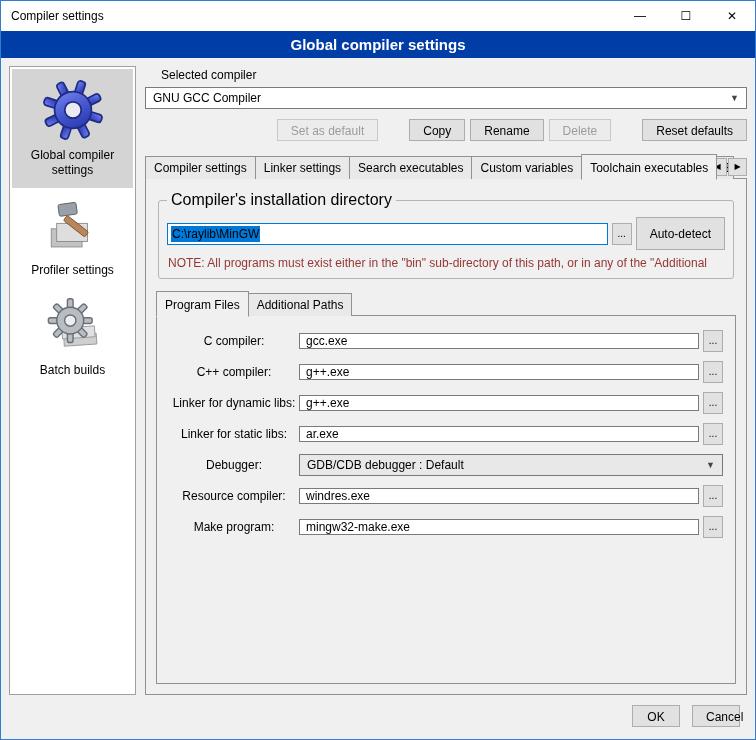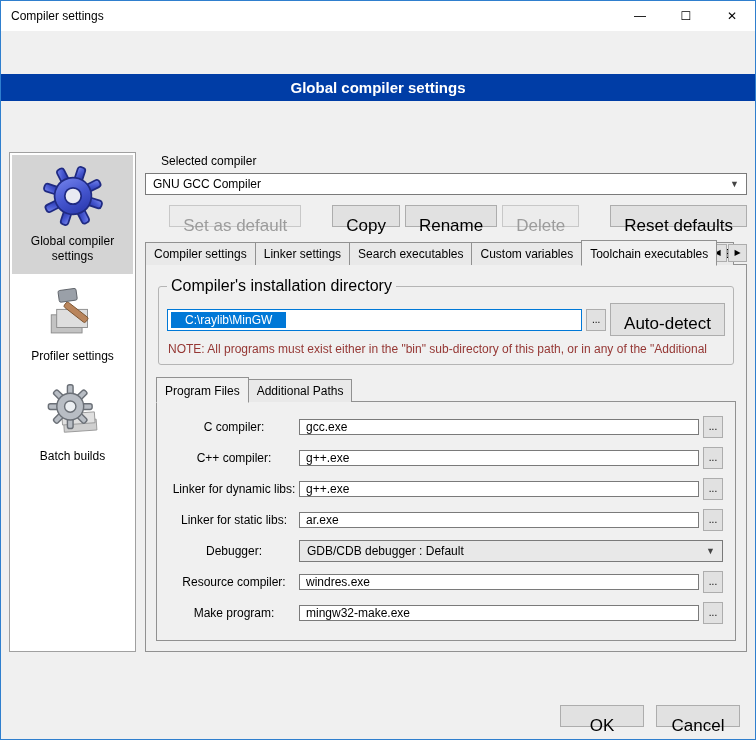--- a/index.html
+++ b/index.html
@@ -9,21 +9,20 @@
     font-size: 12px;
     color: #000;
     background: #f0f0f0;
   }
   .window {
     width: 756px; height: 740px;
     border: 1px solid var(--window_border, #2f7fce);
     background: #f0f0f0;
     display: flex; flex-direction: column;
     overflow: hidden;
-    gap: 43px;
   }
   
   .titlebar {
     height: 30px; background: #ffffff;
     display: flex; align-items: center;
     padding-left: 10px; flex: 0 0 auto;
   }
   .titlebar .title { font-size: 12px; }
   .win-controls { margin-left: auto; display: flex; height: 100%; }
   .winbtn {
@@ -57,23 +56,23 @@
   .field-label { margin: 2px 0 5px 16px; }
   
   .combo {
     height: 22px; border: 1px solid #7a7a7a; background: #fff;
     display: flex; align-items: center; padding: 0 7px; cursor: default;
   }
   .combo .arrow { margin-left: auto; font-size: 9px; color: #444; }
   .combo.gray { background: #e8e8e8; }
   
   .btn {
-    height: 22px; padding: 10px 13px;
+    height: 22px; padding: 4px 13px;
     background: #e1e1e1; border: 1px solid #adadad;
-    font-family: inherit; font-size: 17px; cursor: pointer;
+    font-family: inherit; font-size: 12px; cursor: pointer;
   }
   .btn:disabled { color: #9c9c9c; background: #ececec; border-color: #c8c8c8; cursor: default; }
   .btn-row { display: flex; justify-content: flex-end; align-items: center; gap: 5px; margin: 10px 0 13px; }
   .gap-left { margin-left: 26px; }
   
   .tabstrip { display: flex; align-items: flex-end; position: relative; padding-right: 42px; z-index: 2; }
   .tab {
     border: 1px solid #919191; border-bottom: none;
     background: #e9e9e9; padding: 4px 8px 4px;
     white-space: nowrap; cursor: pointer; margin-right: 0;
@@ -98,21 +97,21 @@
     border: 1px solid #b5b5b5; border-radius: 3px;
     padding: 8px 8px 6px; margin: 0 2px 12px;
   }
   fieldset.groupbox legend { padding: 0 4px; font-size: 16px; }
   .dir-row { display: flex; align-items: center; gap: 4px; }
   .dir-input {
     flex: 1; height: 22px; background: #fff;
     border: 1px solid var(--selection, #0078d7);
     display: flex; align-items: center; padding: 0 3px; cursor: text;
   }
-  .dir-input .sel { background: var(--selection, #0078d7); color: #ffffff; padding: 1px 14px; }
+  .dir-input .sel { background: var(--selection, #0078d7); color: #000000; padding: 1px 1px; }
   .mini-btn {
     width: 20px; height: 22px; flex: 0 0 20px;
     background: #e1e1e1; border: 1px solid #adadad;
     font-family: inherit; font-size: 10px; line-height: 18px; cursor: pointer;
   }
   .autodetect { height: 33px; }
   .note {
     color: var(--note, #953734);
     margin: 6px 1px 2px; white-space: nowrap; overflow: hidden;
   }
@@ -128,21 +127,21 @@
     flex: 1; height: 16px; border: 1px solid #7a7a7a; background: #fff;
     font-family: inherit; font-size: 12px; padding: 0 6px; min-width: 0;
   }
   .form-row .mini-btn { margin-left: 4px; }
   .form-row .combo { flex: 1; }
   
   .footer {
     flex: 0 0 40px; display: flex; align-items: center; justify-content: flex-end;
     gap: 12px; padding: 0 15px 6px;
   }
-  .footer .btn { width: 84px; }
+  .footer .btn { width: 48px; }
 </style>
 </head>
 <body>
 
 <div class="window">
 
   <div class="titlebar">
     <span class="title">Compiler settings</span>
     <div class="win-controls">
       <button class="winbtn">—</button>

